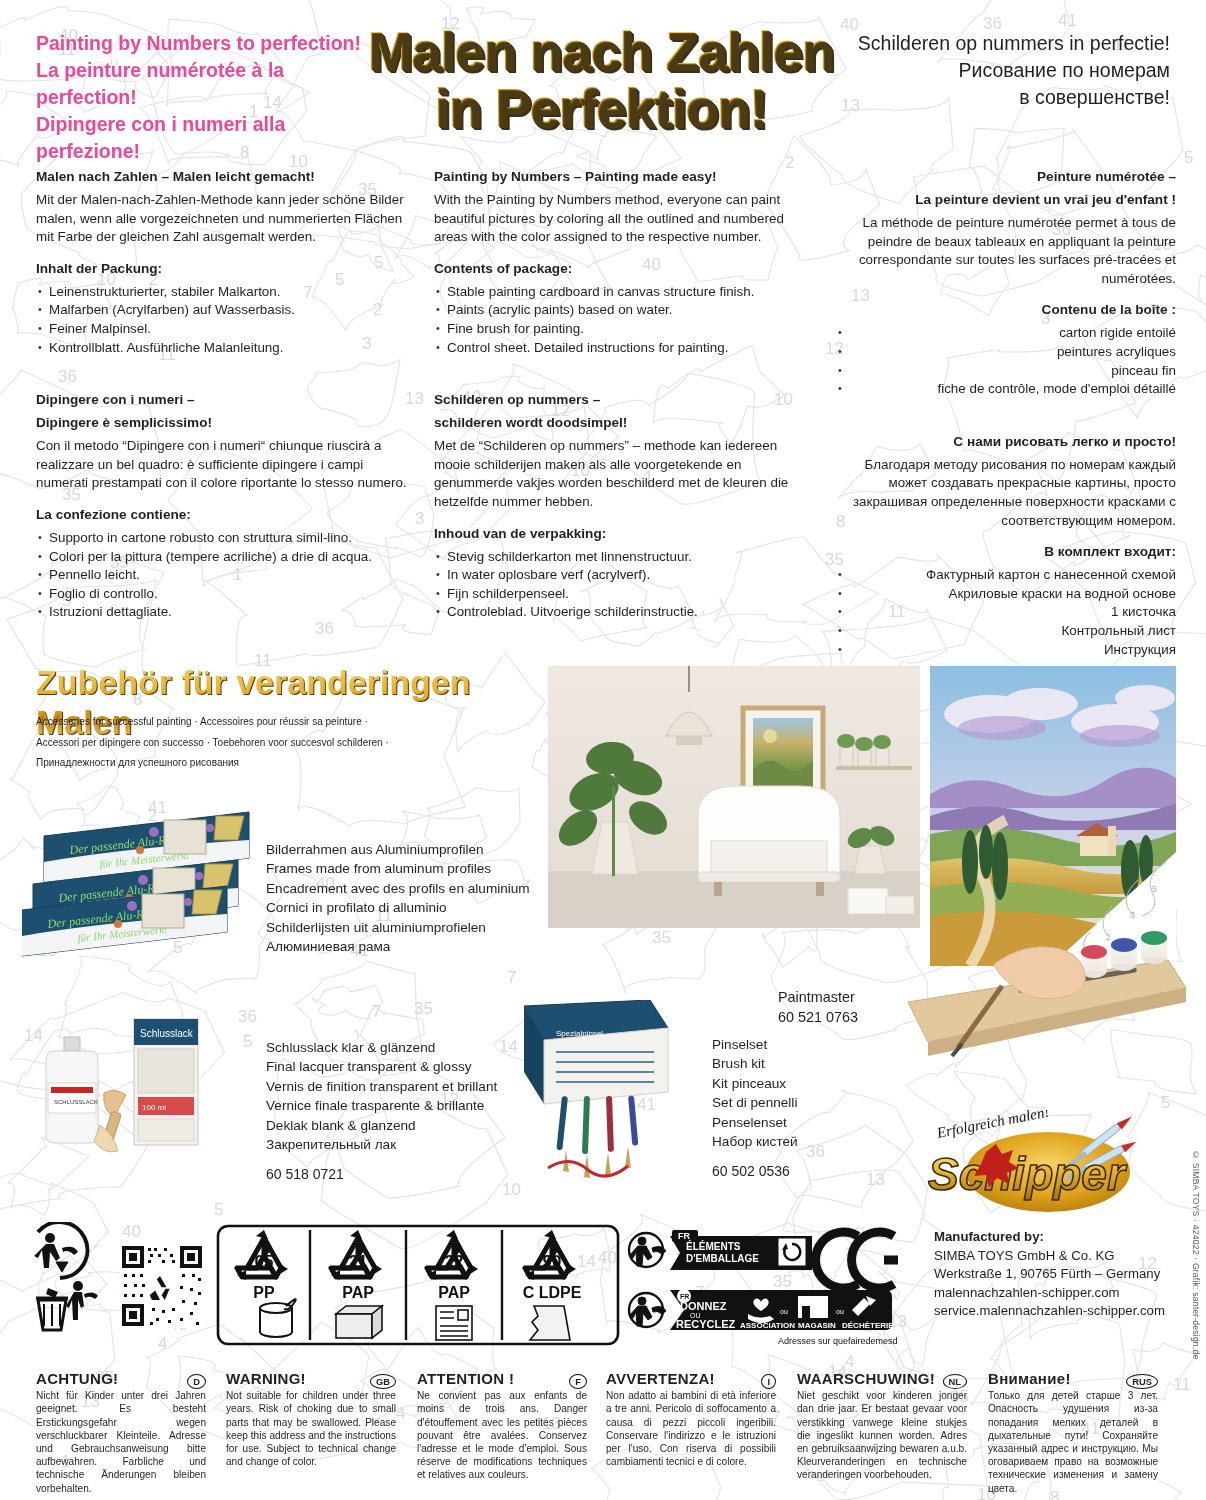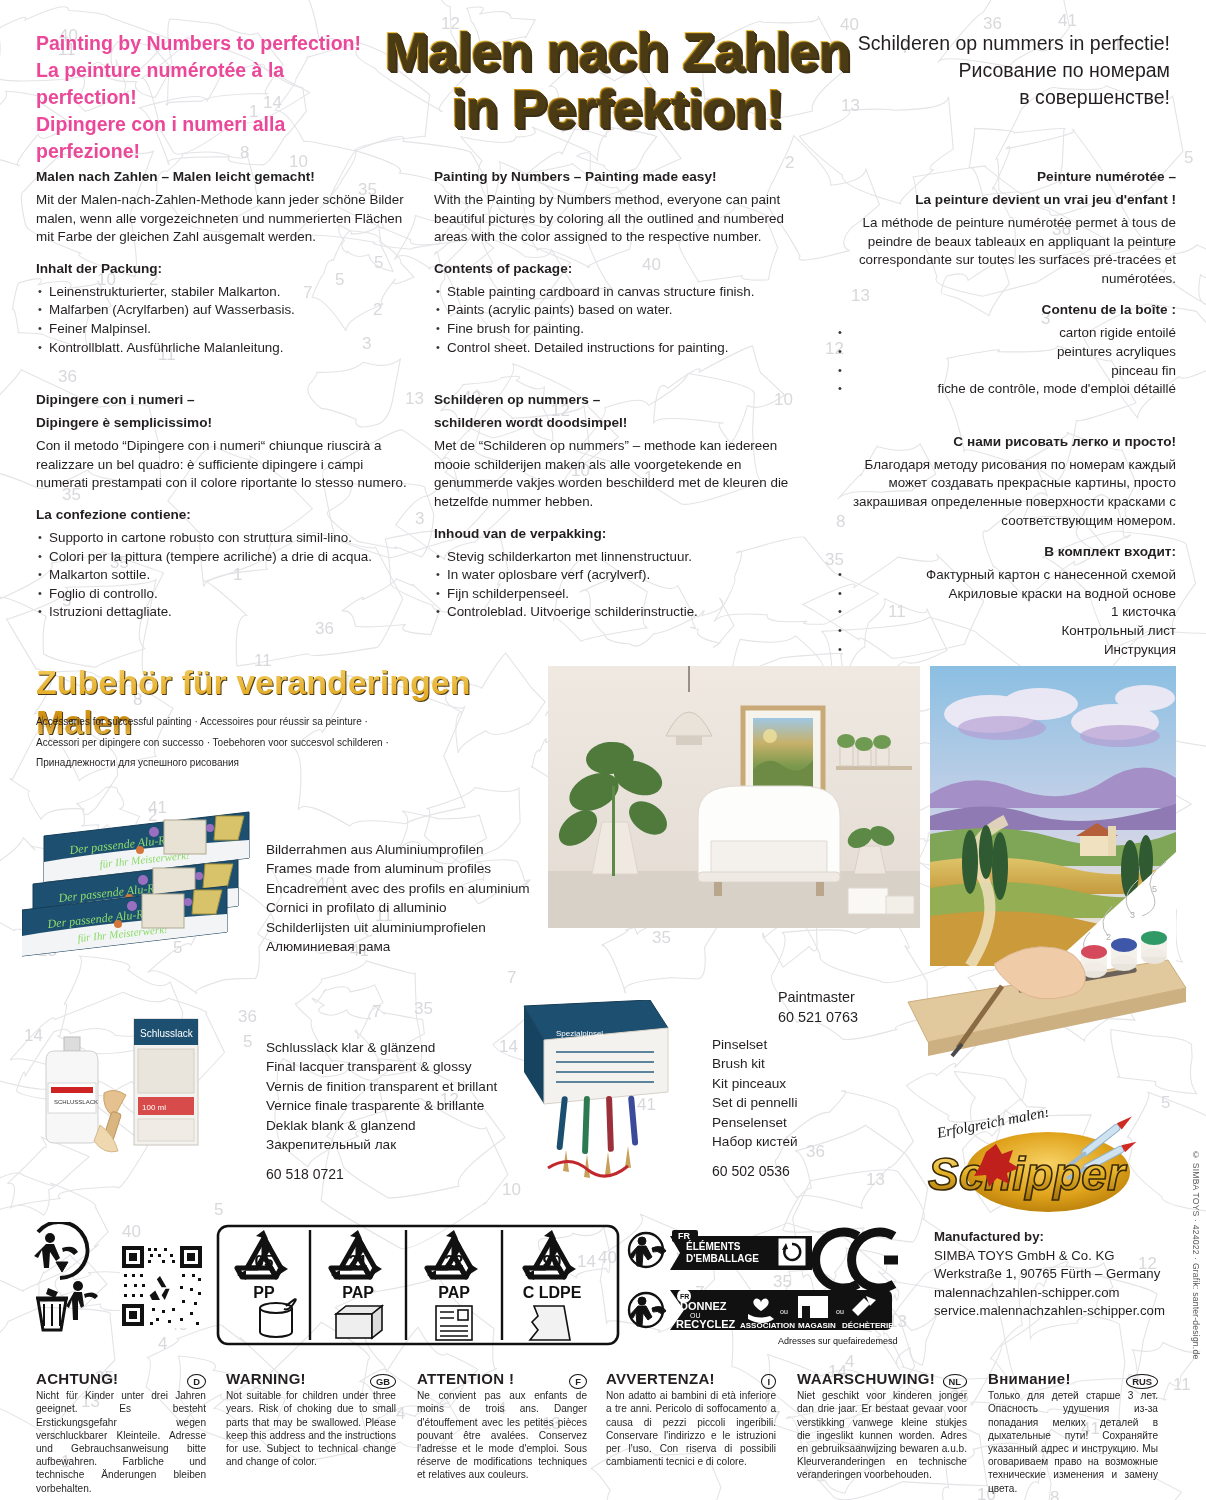--- a/index.html
+++ b/index.html
@@ -35,21 +35,21 @@
   }
   .hdr-left{
     position:absolute;left:36px;top:30px;width:330px;
     font-size:19.5px;line-height:27px;color:#ec4899;font-weight:bold;
   }
   .hdr-right{
     position:absolute;right:36px;top:30px;width:330px;
     font-size:19.5px;line-height:27px;color:#231f20;text-align:right;
   }
   .hdr-title{
-    position:absolute;left:376px;top:22px;width:480px;
+    position:absolute;left:360px;top:22px;width:480px;
     text-align:center;
     font-size:53px;line-height:57px;
     font-weight:bold;
     font-family:"Liberation Sans",sans-serif;
     color:#e0a81e;
     letter-spacing:-0.5px;
     text-shadow:2px 2px 0 #4b3b14, 1px 1px 0 #6b5418;
     background:linear-gradient(180deg,#f3cc5d 0%,#e3a821 45%,#c98a10 70%,#f0c85a 100%);
     -webkit-background-clip:text;background-clip:text;
     -webkit-text-fill-color:transparent;
@@ -459,21 +459,21 @@
         <li>Kontrollblatt. Ausführliche Malanleitung.</li>
       </ul>
       <div class="gap"></div>
       <div class="hd">Dipingere con i numeri –</div>
       <div class="hd">Dipingere è semplicissimo!</div>
       <p class="para">Con il metodo “Dipingere con i numeri“ chiunque riuscirà a realizzare un bel quadro: è sufficiente dipingere i campi numerati prestampati con il colore riportante lo stesso numero.</p>
       <div class="hd">La confezione contiene:</div>
       <ul class="lst">
         <li>Supporto in cartone robusto con struttura simil-lino.</li>
         <li>Colori per la pittura (tempere acriliche) a drie di acqua.</li>
-        <li>Malkarton sottile.</li>
+        <li>Pennello leicht.</li>
         <li>Foglio di controllo.</li>
         <li>Istruzioni dettagliate.</li>
       </ul>
     </div>
 
     <div class="col col-en">
       <div class="hd">Painting by Numbers – Painting made easy!</div>
       <p class="para">With the Painting by Numbers method, everyone can paint beautiful pictures by coloring all the outlined and numbered areas with the color assigned to the respective number.</p>
       <div class="hd">Contents of package:</div>
       <ul class="lst">

